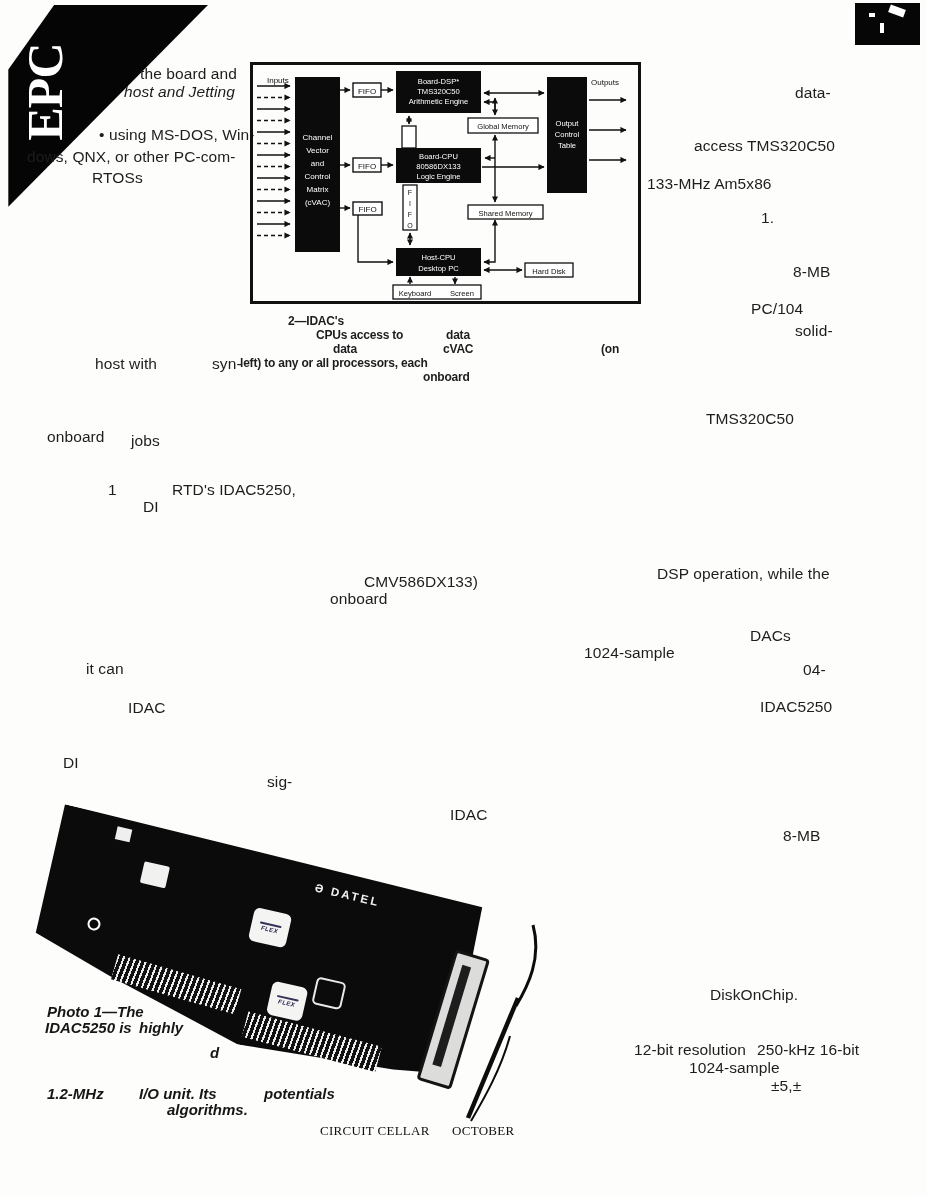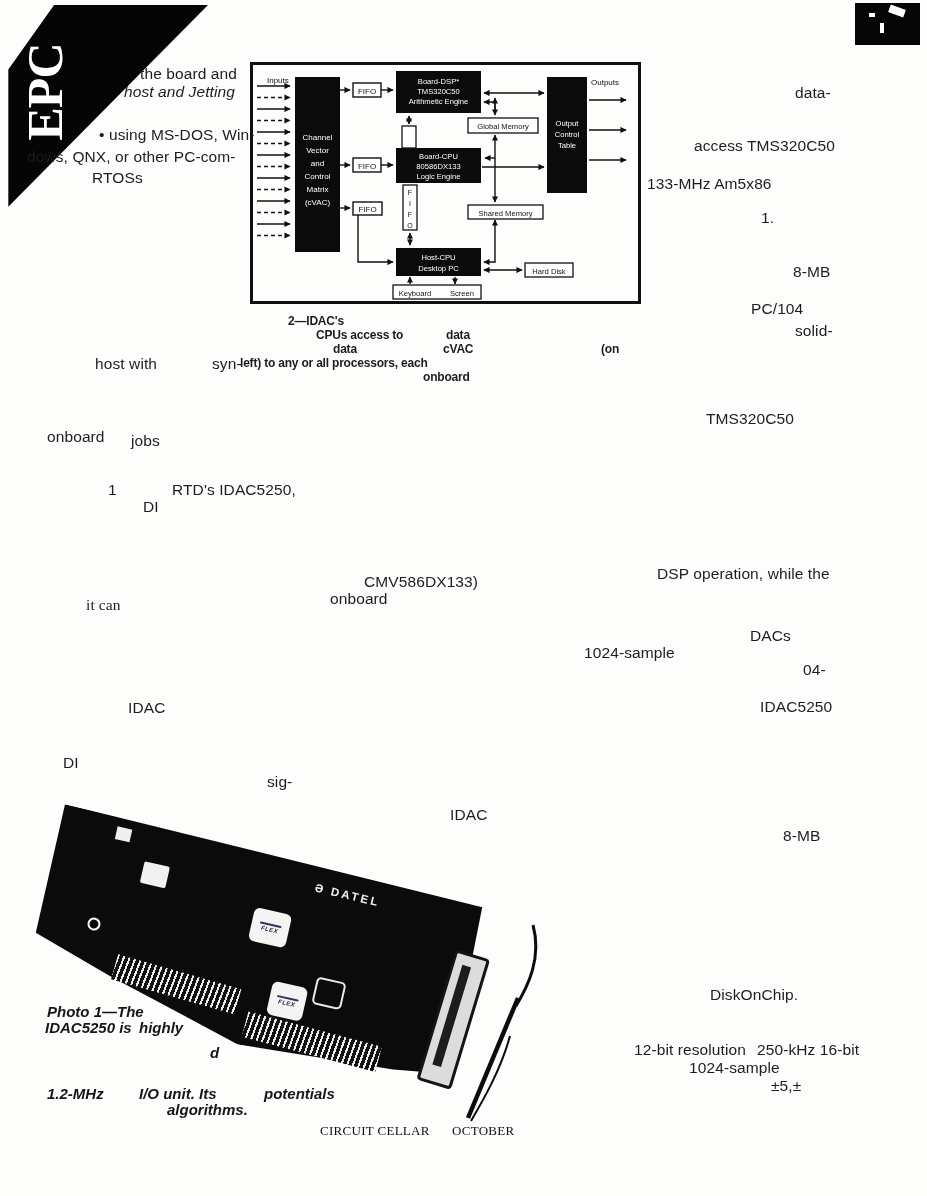--- a/index.html
+++ b/index.html
@@ -244,21 +244,21 @@
 
   <span class="frag" style="left:95px;top:355px;">host with</span>
   <span class="frag" style="left:212px;top:355px;">syn-</span>
   <span class="frag" style="left:131px;top:412px;margin-top:20px;">jobs</span>
   <span class="frag" style="left:47px;top:428px;">onboard</span>
   <span class="frag" style="left:108px;top:481px;">1</span>
   <span class="frag" style="left:172px;top:481px;">RTD's IDAC5250,</span>
   <span class="frag" style="left:143px;top:498px;">DI</span>
   <span class="frag" style="left:364px;top:573px;">CMV586DX133)</span>
   <span class="frag" style="left:330px;top:590px;">onboard</span>
-  <span class="frag" style="left:86px;top:596px;font-family:Liberation Serif, serif;">it can</span>
+  <span class="frag" style="left:86px;top:660px;">it can</span>
   <span class="frag" style="left:128px;top:699px;">IDAC</span>
   <span class="frag" style="left:63px;top:754px;">DI</span>
   <span class="frag" style="left:267px;top:773px;">sig-</span>
   <span class="frag" style="left:450px;top:806px;">IDAC</span>
 
   <span class="frag" style="left:657px;top:565px;">DSP operation, while the</span>
   <span class="frag" style="left:750px;top:627px;">DACs</span>
   <span class="frag" style="left:584px;top:644px;">1024-sample</span>
   <span class="frag" style="left:803px;top:661px;text-align:right;">04-</span>
   <span class="frag" style="left:760px;top:698px;">IDAC5250</span>

